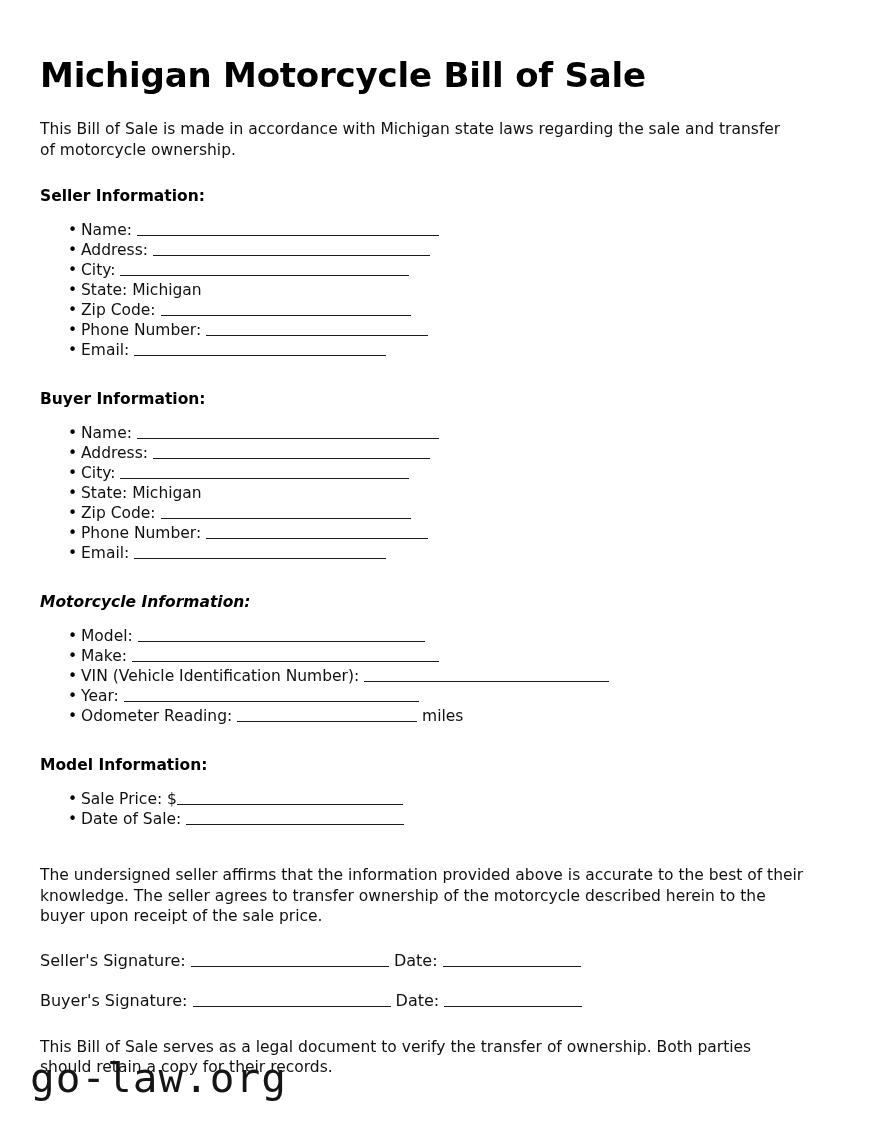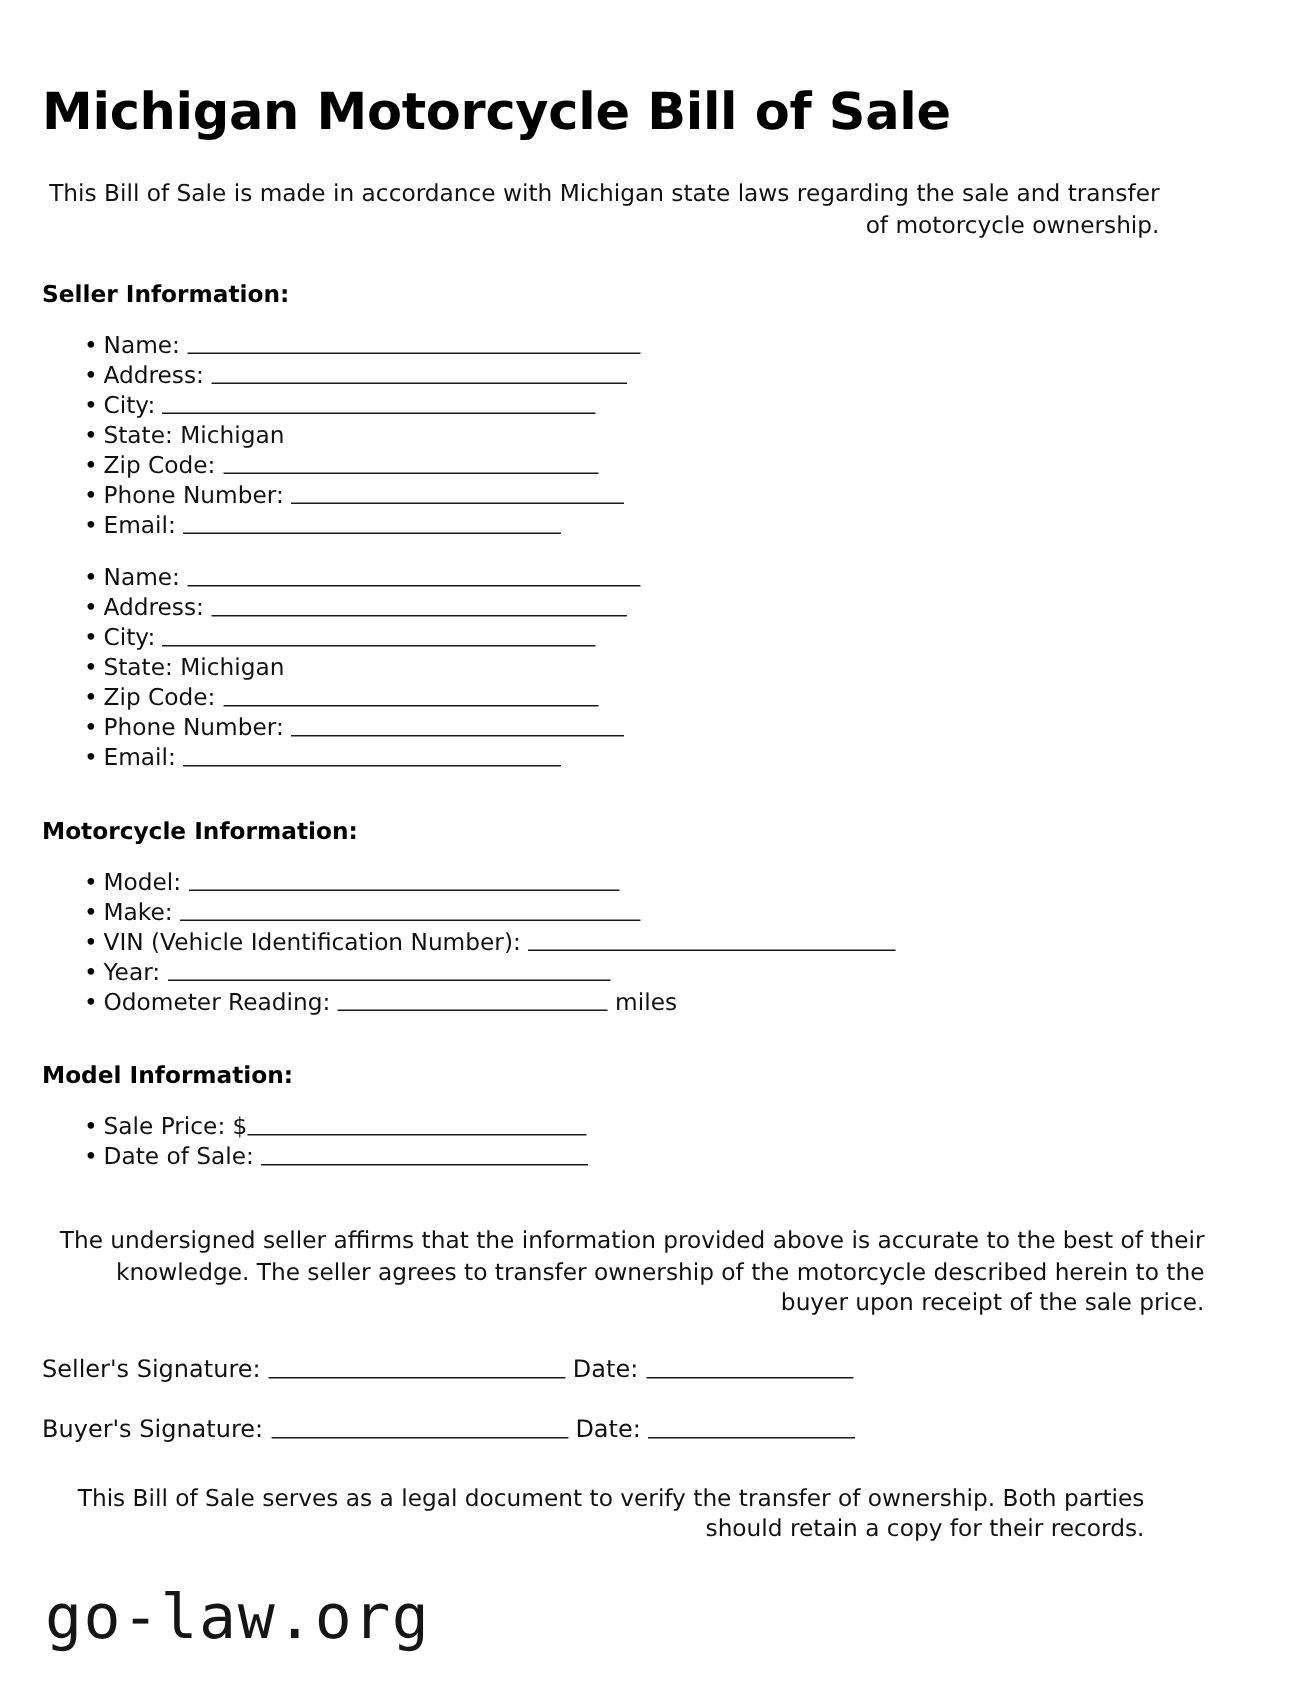--- a/index.html
+++ b/index.html
@@ -17,56 +17,55 @@
     overflow: hidden;
   }
 
   .page {
     position: absolute;
     left: 0; top: 0;
     width: 869px;
     height: 1124px;
     background: #ffffff;
     box-sizing: border-box;
-    padding: 0 28px;
+    padding: 0 40px;
   }
 
   
   .doc-title {
     margin: 0;
     padding-top: 56px;
     font-size: 34px;
     font-weight: bold;
     letter-spacing: -0.2px;
     line-height: 1.15;
     color: #000;
   }
 
   
   .para {
     font-size: 15.5px;
     line-height: 20.5px;
     color: #111;
     margin: 0;
-    text-align: right;
   }
   .para-intro { margin-top: 24px; width: 745px; }
   .para-affirm { margin-top: 36px; width: 775px; }
   .para-closing { margin-top: 26px; width: 735px; }
 
   
   .section-heading {
     font-size: 15.5px;
     font-weight: bold;
     color: #000;
     margin: 0;
   }
   .sh-seller      { margin-top: 27px; }
   .sh-buyer       { margin-top: 30px; }
-  .sh-motorcycle  { margin-top: 30px; }
+  .sh-motorcycle  { margin-top: 30px; font-style: italic; }
   .sh-sale        { margin-top: 30px; }
 
   
   ul.field-list {
     list-style: none;
     margin: 0;
     padding: 0;
     margin-top: 15px;
   }
   ul.field-list li {
@@ -132,20 +131,21 @@
   <ul class="field-list">
       <li><span class="lbl">Name: </span><span class="blank" style="width: 302px;"></span></li>
       <li><span class="lbl">Address: </span><span class="blank" style="width: 277px;"></span></li>
       <li><span class="lbl">City: </span><span class="blank" style="width: 289px;"></span></li>
       <li><span class="lbl">State: </span><span>Michigan</span></li>
       <li><span class="lbl">Zip Code: </span><span class="blank" style="width: 250px;"></span></li>
       <li><span class="lbl">Phone Number: </span><span class="blank" style="width: 222px;"></span></li>
       <li><span class="lbl">Email: </span><span class="blank" style="width: 252px;"></span></li>
     </ul>
 
+  <div class="section-heading sh-buyer">Buyer Information:</div>
   <ul class="field-list">
       <li><span class="lbl">Name: </span><span class="blank" style="width: 302px;"></span></li>
       <li><span class="lbl">Address: </span><span class="blank" style="width: 277px;"></span></li>
       <li><span class="lbl">City: </span><span class="blank" style="width: 289px;"></span></li>
       <li><span class="lbl">State: </span><span>Michigan</span></li>
       <li><span class="lbl">Zip Code: </span><span class="blank" style="width: 250px;"></span></li>
       <li><span class="lbl">Phone Number: </span><span class="blank" style="width: 222px;"></span></li>
       <li><span class="lbl">Email: </span><span class="blank" style="width: 252px;"></span></li>
     </ul>
 

